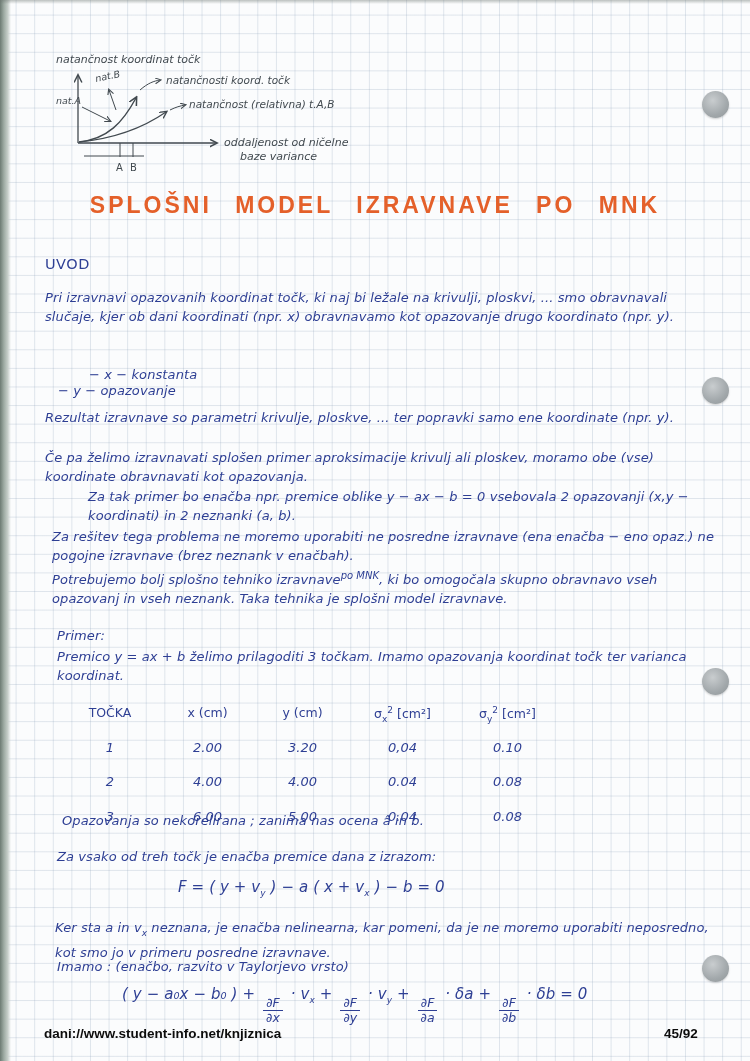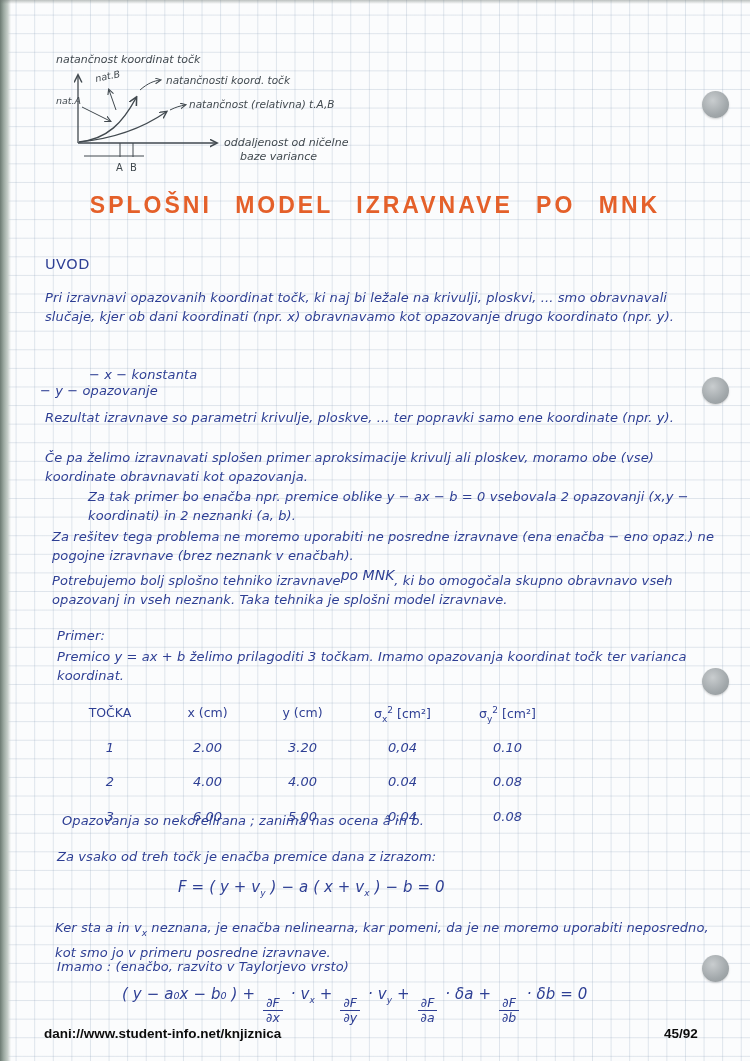--- a/index.html
+++ b/index.html
@@ -23,21 +23,21 @@
       line-height:19px;letter-spacing:.1px;}
   .title{position:absolute;left:0;right:0;text-align:center;color:#e4602a;
       font-family:"Liberation Sans",sans-serif;font-size:23px;letter-spacing:3px;
       word-spacing:14px;font-weight:bold;}
   .heading{font-size:14.5px;font-style:normal;letter-spacing:.5px;}
   .formula{font-size:15px;white-space:nowrap;}
   .frac{display:inline-flex;flex-direction:column;align-items:center;
       vertical-align:-8px;font-size:12.5px;line-height:1.1;margin:0 3px;}
   .frac .num{border-bottom:1.3px solid currentColor;padding:0 3px;}
   sub{font-size:9px;} sup{font-size:9px;}
-  .note-sup{font-size:14px;letter-spacing:0;}
+  .note-sup{font-size:10px;letter-spacing:0;}
   
   .ntable{position:absolute;left:60px;top:705px;display:grid;
       grid-template-columns:100px 95px 95px 105px 105px;row-gap:15px;color:#2e3f94;
       font-style:italic;font-size:13px;}
   .ntable div{text-align:center;height:19.5px;}
   .ntable .th{font-style:normal;font-size:12.5px;}
   
   .footer-url{position:absolute;left:44px;top:1026px;color:#0c0c0c;
       font-family:"Liberation Sans",sans-serif;font-weight:bold;font-size:13.5px;}
   .page-num{position:absolute;left:664px;top:1026px;color:#0c0c0c;
@@ -89,21 +89,21 @@
   <text x="82" y="121" font-size="10">B</text>
 </svg>
 
 <div class="title" style="top:192px;">SPLOŠNI MODEL IZRAVNAVE PO MNK</div>
 
 <div class="hw heading" style="left:45px;top:255px;">UVOD</div>
 
 <div class="hw" style="left:45px;top:288px;width:670px;">Pri izravnavi opazovanih koordinat točk, ki naj bi ležale na krivulji, ploskvi, ... smo obravnavali slučaje, kjer ob dani koordinati (npr. x) obravnavamo kot opazovanje drugo koordinato (npr. y).</div>
 
 <div class="hw" style="left:58px;top:365px;margin-left:31px;">− x − konstanta</div>
-<div class="hw" style="left:40px;top:381px;">− y − opazovanje</div>
+<div class="hw" style="left:58px;top:381px;">− y − opazovanje</div>
 
 <div class="hw" style="left:45px;top:408px;width:680px;">Rezultat izravnave so parametri krivulje, ploskve, ... ter popravki samo ene koordinate (npr. y).</div>
 <div class="hw" style="left:45px;top:448px;width:680px;">Če pa želimo izravnavati splošen primer aproksimacije krivulj ali ploskev, moramo obe (vse) koordinate obravnavati kot opazovanja.</div>
 <div class="hw" style="left:52px;top:487px;width:672px;margin-left:36px;">Za tak primer bo enačba npr. premice oblike  y − ax − b = 0  vsebovala 2 opazovanji (x,y − koordinati) in 2 neznanki (a, b).</div>
 <div class="hw" style="left:52px;top:527px;width:672px;">Za rešitev tega problema ne moremo uporabiti ne posredne izravnave (ena enačba − eno opaz.) ne pogojne izravnave (brez neznank v enačbah).</div>
 <div class="hw" style="left:52px;top:566px;width:672px;"><span>Potrebujemo bolj splošno tehniko izravnave</span><sup class="note-sup">po MNK</sup><span>, ki bo omogočala skupno obravnavo vseh opazovanj in vseh neznank. Taka tehnika je splošni model izravnave.</span></div>
 
 <div class="hw" style="left:57px;top:626px;">Primer:</div>
 <div class="hw" style="left:57px;top:647px;width:660px;">Premico y = ax + b želimo prilagoditi 3 točkam. Imamo opazovanja koordinat točk ter varianca koordinat.</div>
 

